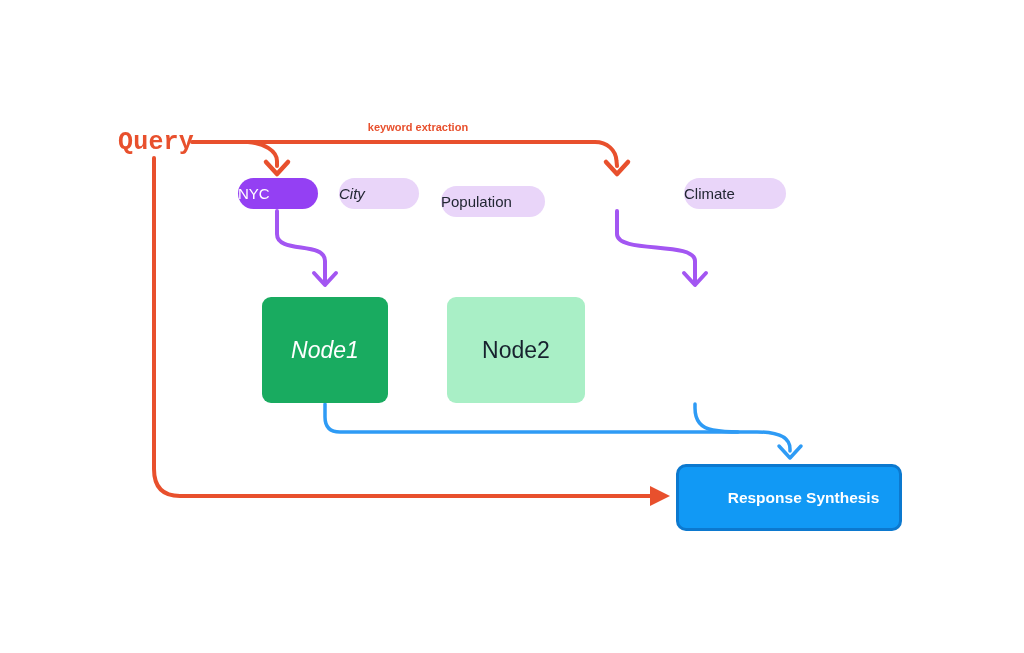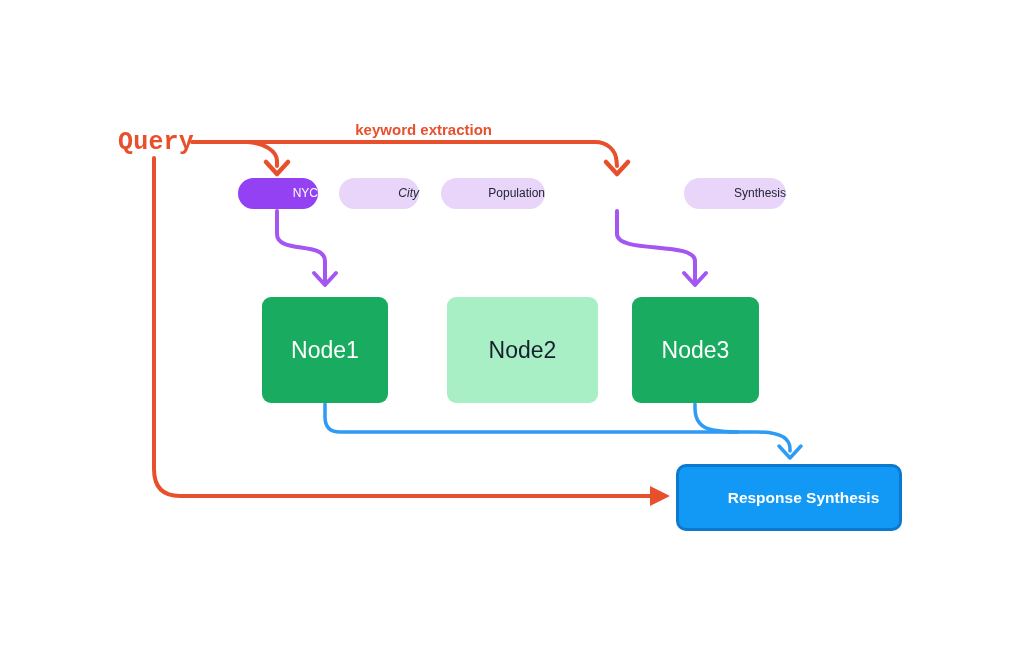--- a/index.html
+++ b/index.html
@@ -27,69 +27,70 @@
     position: absolute;
     left: 118px; top: 128px;
     font-size: 25px;
     font-weight: 700;
     color: #E8502D;
     letter-spacing: 0.2px;
     font-family: Liberation Mono, monospace;
   }
   .edge-label {
     position: absolute;
-    left: 312px; top: 121px;
+    left: 328px; top: 121px;
     width: 180px;
-    text-align: right;
-    font-size: 15px;
+    text-align: center;
+    font-size: 11px;
     font-weight: 700;
     color: #E8502D;
   }
   .pill {
     position: absolute;
     top: 178px;
     height: 31px;
     line-height: 31px;
-    text-align: right;
+    text-align: left;
     border-radius: 16px;
-    font-size: 12px;
+    font-size: 15px;
     font-weight: 500;
     color: #222733;
     background: #E9D5F9;
   }
   .pill.highlight {
     background: #9440F3;
     color: #ffffff;
   }
   .pill-nyc        { left: 238px; width: 80px;  }
   .pill-city       { left: 339px; width: 80px; font-style: italic;  }
-  .pill-population { left: 441px; width: 104px; }
+  .pill-population { left: 441px; width: 104px; margin-top: 8px; }
   .pill-climate    { left: 565px; width: 104px; }
   .pill-politics   { left: 684px; width: 102px; }
   .node {
     position: absolute;
     top: 297px;
     height: 106px;
     border-radius: 9px;
     display: flex;
     align-items: center;
     justify-content: center;
     font-size: 23px;
     font-weight: 500;
   }
   .node.active {
     background: #19AB60;
     color: #ffffff;
+    font-style: italic;
   }
   .node.inactive {
     background: #A9EFC6;
     color: #17212E;
   }
   .node-1 { left: 262px; width: 126px; }
-  .node-2 { left: 447px; width: 151px; }
+  .node-2 { left: 447px; width: 138px; }
   .node-3 { left: 632px; width: 127px; }
   .response-box {
     position: absolute;
     left: 676px; top: 464px;
     width: 226px; height: 67px;
     box-sizing: border-box;
     background: #1199F5;
     border: 3px solid #0C79CF;
     border-radius: 10px;
     display: flex;
@@ -126,21 +127,20 @@
     <path d="M650 486 L670 496 L650 506 Z" stroke="none" fill="#E8502D"></path>
   </svg>
 
   <div class="query-label">Query</div>
 
   <div class="edge-label">keyword extraction</div>
 
   <div class="pill highlight pill-nyc">NYC</div>
   <div class="pill pill-city">City</div>
   <div class="pill pill-population">Population</div>
-  <div class="pill pill-politics">Synthesis</div>
+  <div class="pill pill-politics">Climate</div>
 
   <div class="node active node-1">Node1</div>
   <div class="node inactive node-2">Node2</div>
-  <div class="node active node-3">Node3</div>
 
   <div class="response-box">Response Synthesis</div>
 
 </div>
 
 </body></html>

